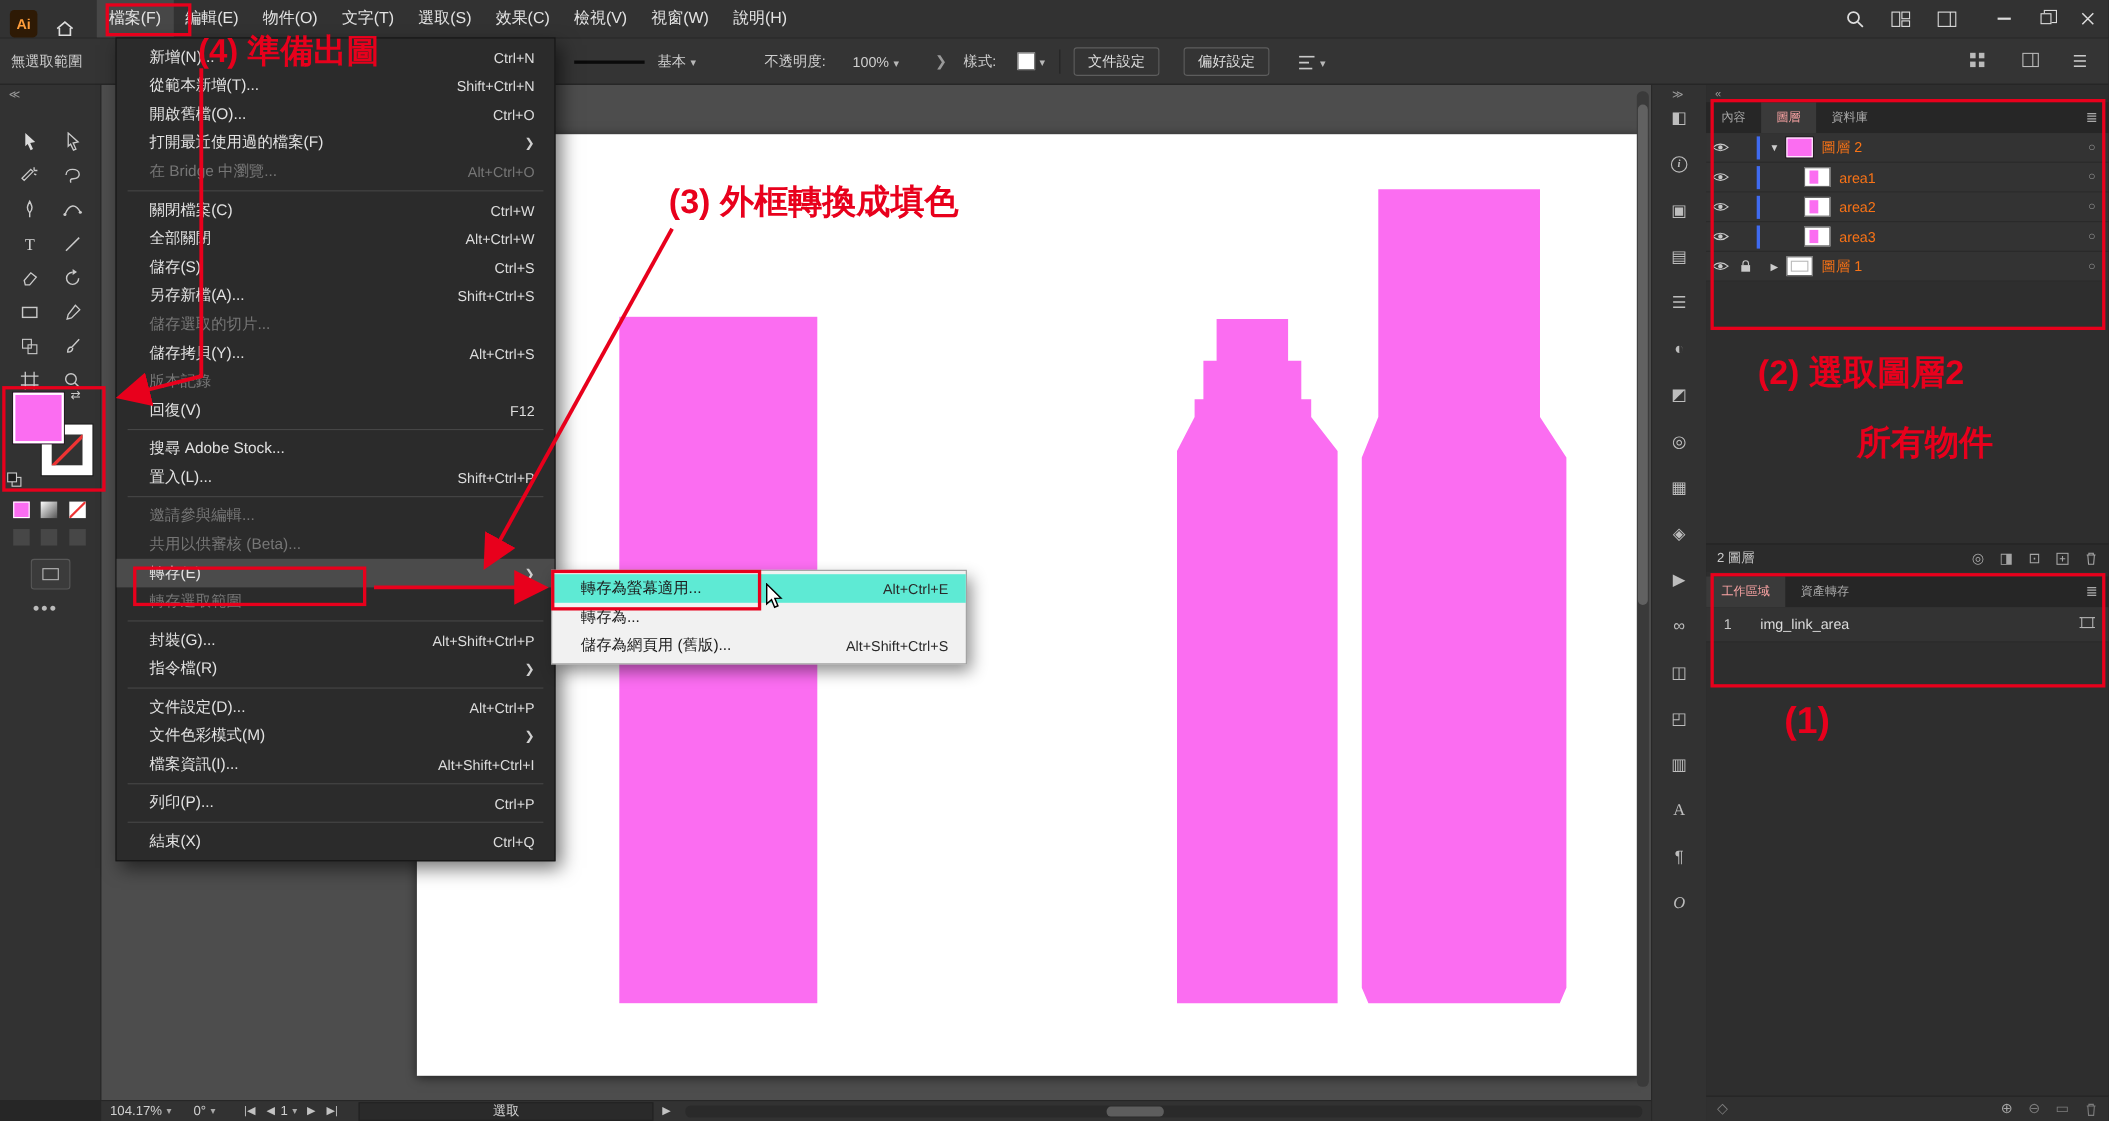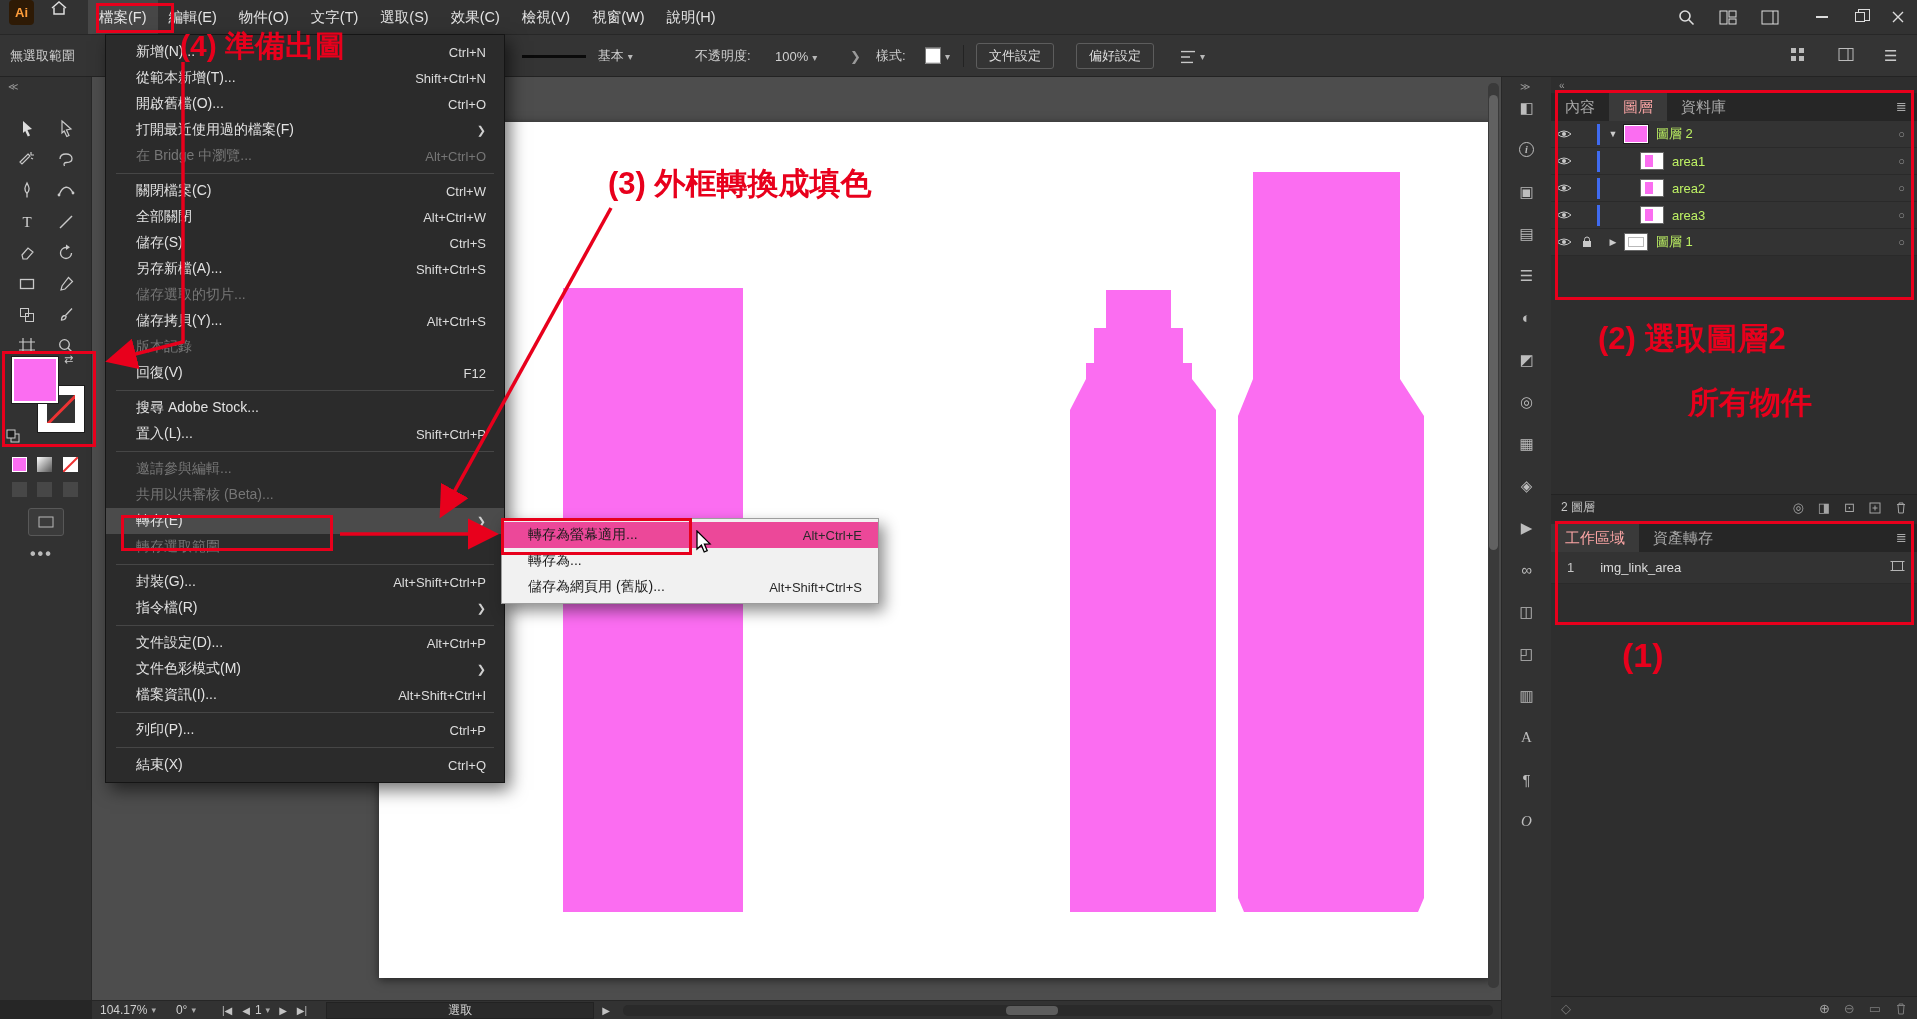--- a/index.html
+++ b/index.html
@@ -1,21 +1,21 @@
 <!DOCTYPE html>
 <html style="--magenta: #FB6DF1; --red: #E8001C; --blue: #3F6BF0;"><head>
 <meta charset="utf-8">
 <style>
 *{margin:0;padding:0;box-sizing:border-box}
 html,body{width:1917px;height:1019px;overflow:hidden;background:#262626;
   font-family:"Liberation Sans","DejaVu Sans",sans-serif;}
 body{position:relative}
 .ab{position:absolute}
 
-#titlebar{left:0;top:0;width:1917px;height:34px;background:#323232;display:flex;align-items:flex-start;z-index:5}
+#titlebar{left:0;top:0;width:1917px;height:34px;background:#323232;display:flex;align-items:flex-end;z-index:5}
 .ai-badge{width:25px;height:25px;margin-left:9px;border-radius:4px;background:#2e1a05;color:#ff9d3b;
   font-weight:bold;font-size:13px;display:flex;align-items:center;justify-content:center}
 .tb-home{margin-left:16px;display:flex}
 .tb-menus{display:flex;margin-left:20px;height:34px}
 .tb-menus>span{padding:0 11px;line-height:34px;font-size:14.5px;color:#e3e3e3;white-space:nowrap}
 .tb-menus>span.open{background:#474747}
 .tb-right{margin-left:auto;display:flex;align-items:center;height:34px}
 .tb-ic{margin-right:24px;display:flex;align-items:center}
 .wbtn{width:38px;height:34px;display:flex;align-items:center;justify-content:center}
 .ic-min{width:12px;height:2px;background:#dcdcdc}
@@ -50,36 +50,36 @@
 #panelstrip{left:1501px;top:77px;width:50px;height:942px;background:#323232;border-left:1px solid #282828;z-index:3}
 #panelstrip .strip{position:absolute;left:0;top:22px;width:100%;display:flex;flex-direction:column;align-items:center;gap:26px}
 .sic{color:#bdbdbd;font-size:15px;line-height:1;height:16px;display:flex;align-items:center;justify-content:center}
 .circ-i{width:15px;height:15px;border:1px solid #bdbdbd;border-radius:50%;color:#bdbdbd;
   font:italic bold 10px "Liberation Serif",serif;display:flex;align-items:center;justify-content:center}
 
 #panels{left:1551px;top:77px;width:366px;height:942px;background:#2e2e2e;z-index:3}
 .prow-mini{position:absolute;left:0;top:0;width:100%;height:16px;background:#2e2e2e;color:#9a9a9a;
   font-size:10px;display:flex;align-items:center;padding:0 8px}
 .ptabs{position:absolute;left:0;width:100%;background:#262626;display:flex;align-items:stretch}
-.ptab{padding:0 14px;line-height:28px;font-size:15px;color:#a9a9a9;white-space:nowrap}
+.ptab{padding:0 14px;line-height:28px;font-size:11px;color:#a9a9a9;white-space:nowrap}
 .ptab.act{background:#3a3a3a;color:#fca5a5}
 .pmenu{margin-left:auto;color:#a9a9a9;font-size:13px;padding:0 10px;line-height:28px}
 #layerrows{position:absolute;left:0;top:44px;width:100%}
 .lrow{height:27px;display:flex;align-items:center;background:#333;border-bottom:1px solid #2a2a2a}
 .leye{width:26px;display:flex;justify-content:center}
 .ledit{width:20px;display:flex;justify-content:center}
 .lbar{width:3px;height:21px;background:var(--blue,#3f6bf0);margin-right:6px}
 .lbar.off{background:transparent}
 .lchev{width:14px;font-size:9px;color:#ccc;text-align:center}
 .lpad{width:16px}
 .lthumb{width:24px;height:18px;margin:0 8px 0 4px;border:1px solid #666;background:#fff;position:relative;flex:0 0 auto}
 .lthumb.full{background:var(--magenta,#fb6df1);border-color:#fff;box-shadow:0 0 0 1px #1c1c1c}
 .lthumb.part::after{content:'';position:absolute;left:4px;top:2px;width:8px;height:12px;background:var(--magenta,#fb6df1)}
 .lthumb.outline::after{content:'';position:absolute;left:3px;top:3px;right:3px;bottom:3px;border:1px solid #b9b9b9}
-.llabel{font-size:13px;color:#bef264;white-space:nowrap}
+.llabel{font-size:13px;color:#f97316;white-space:nowrap}
 .ltarget{margin-left:auto;margin-right:12px;color:#9a9a9a;font-size:11px}
 .lfill{position:absolute;left:0;width:100%;background:#2e2e2e}
 .pbottom{position:absolute;left:0;width:100%;height:26px;background:#2b2b2b;border-top:1px solid #232323;
   display:flex;align-items:center;color:#c8c8c8;font-size:12px;padding:0 10px;gap:14px}
 .pbic{color:#a5a5a5;font-size:13px;display:flex;align-items:center}
 .abrow{position:absolute;left:0;width:100%;height:32px;background:#333;display:flex;align-items:center;
   color:#dcdcdc;font-size:13px;border-bottom:1px solid #2a2a2a}
 
 #statusbar{left:92px;top:1000px;width:1409px;height:19px;background:#323232;border-top:1px solid #262626;
   display:flex;align-items:center;color:#cfcfcf;font-size:12px;padding-left:8px;z-index:4}
@@ -94,21 +94,21 @@
   box-shadow:5px 7px 16px rgba(0,0,0,.55);padding:4px 0;z-index:60}
 .mi{height:26px;display:flex;align-items:center;padding:0 18px 0 30px;color:#e2e2e2;font-size:14px;white-space:nowrap}
 .mi .sc{margin-left:auto;font-size:13px;color:#dcdcdc}
 .mi .arr{margin-left:auto;font-size:11px;color:#cfcfcf}
 .mi.dis,.mi.dis .sc{color:#767676}
 .mi.hl{background:#4b4b4b}
 .msep{height:1px;background:#464646;margin:4px 10px}
 #submenu{left:501px;top:518px;width:378px;background:#f1f1f1;border:1px solid #9d9d9d;
   box-shadow:5px 7px 14px rgba(0,0,0,.45);padding:3px 0;z-index:61}
 .smi{height:26px;display:flex;align-items:center;padding:0 16px 0 26px;color:#1c1c1c;font-size:14px;white-space:nowrap}
-.smi.hl{background:#ec4899}
+.smi.hl{background:#5eead4}
 .smi .sc{margin-left:auto;font-size:13px;color:#2a2a2a}
 
 .rbox{position:absolute;border:3px solid var(--red,#e8001c);z-index:90;pointer-events:none}
 .rtext{position:absolute;color:var(--red,#e8001c);font-weight:bold;z-index:91;pointer-events:none;white-space:nowrap}
 #arrowlayer{position:absolute;left:0;top:0;width:1917px;height:1019px;z-index:89;pointer-events:none}
 #cursor{position:absolute;left:694px;top:530px;z-index:95;pointer-events:none}
 </style>
 </head>
 <body>
 

